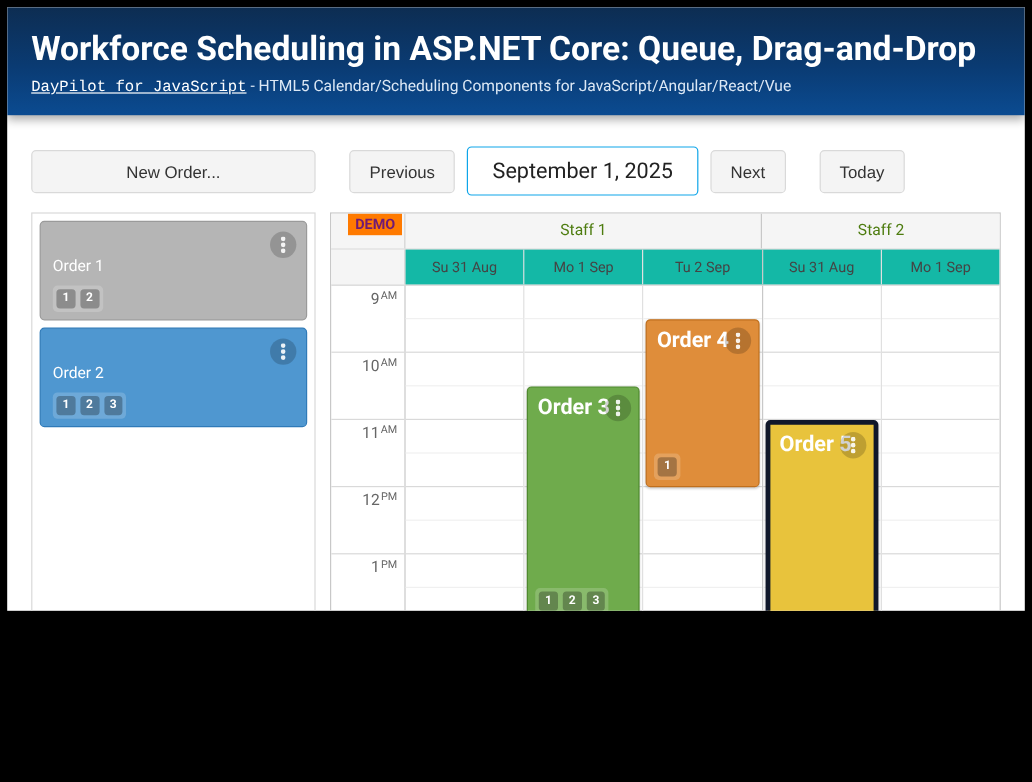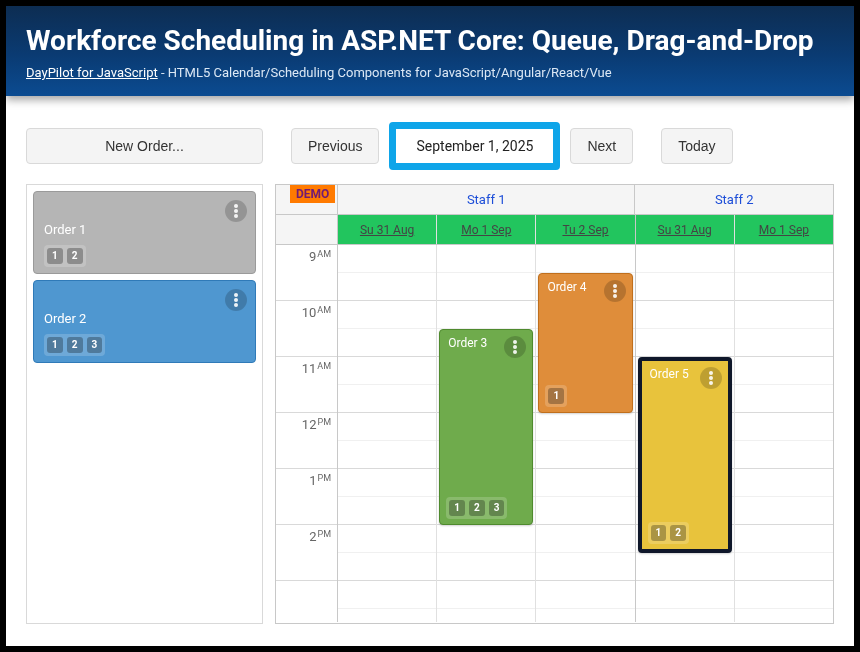--- a/index.html
+++ b/index.html
@@ -1,66 +1,66 @@
 <!DOCTYPE html>
 <html><head>
 <meta charset="utf-8">
 <style>
   *{box-sizing:border-box;margin:0;padding:0;}
   html,body{height:100%;}
   body{font-family:-apple-system,BlinkMacSystemFont,"Segoe UI",Roboto,Arial,sans-serif;background:#000;padding:6px;}
-  .frame{background:#fff;width:848px;height:640px;overflow:hidden;position:relative;}
+  .frame{background:#fff;width:848px;height:503px;overflow:hidden;position:relative;}
 
   .header{background:linear-gradient(180deg,#0d2d52 0%,#0a3b73 55%,#0b4b91 100%);color:#fff;padding:18px 20px 16px 20px;box-shadow:0 4px 8px rgba(0,0,0,.35);}
   .title{font-size:28px;font-weight:700;white-space:nowrap;}
   .subheader{margin-top:8px;font-size:13px;color:#dce8f5;}
-  .subheader a{color:#fff;text-decoration:underline;}
+  .subheader a{color:#fff;text-decoration:underline;font-family:Liberation Mono, monospace;}
   .subheader span.plain{color:#dce8f5;text-decoration:none;}
 
   .toolbar{display:flex;align-items:center;gap:10px;padding:26px 20px 14px 20px;}
   .btn{background:#f4f4f4;border:1px solid #d9d9d9;border-radius:4px;padding:9px 16px;font-size:14px;color:#333;cursor:pointer;}
   .btn-wide{width:237px;text-align:center;}
-  .date-label{border:7px solid #0ea5e9;border-radius:4px;padding:9px 20px;font-size:14px;background:#fff;color:#222;}
+  .date-label{border:1px solid #0ea5e9;border-radius:4px;padding:9px 20px;font-size:18px;background:#fff;color:#222;}
   .toolbar .spacer-8{width:8px;}
 
   .content{display:flex;gap:12px;padding:0 20px 20px 20px;}
   .queue{width:237px;border:1px solid #d9d9d9;padding:6px;}
   .q-item{border-radius:4px;position:relative;padding:8px 10px 6px 10px;margin-bottom:6px;color:#fff;cursor:grab;}
   .q-gray{background:#b5b5b5;border:1px solid #9a9a9a;}
   .q-blue{background:#4f97d0;border:1px solid #2f7ab8;}
   .q-title{font-size:13px;margin-bottom:8px;margin-top:22px;}
   .q-more{position:absolute;top:8px;right:8px;width:22px;height:22px;border-radius:50%;display:flex;align-items:center;justify-content:center;background:rgba(0,0,0,.18);cursor:pointer;}
   .q-more svg{width:4px;height:14px;fill:#fff;opacity:.9;}
   .chips{display:flex;gap:4px;background:rgba(255,255,255,.18);border-radius:4px;padding:3px;width:fit-content;}
   .chip{background:rgba(0,0,0,.28);color:#fff;font-size:10px;font-weight:700;border-radius:3px;padding:1px 5px;line-height:14px;}
 
   .cal-wrap{flex:1;border:1px solid #c8c8c8;position:relative;overflow:hidden;height:440px;}
   .demo-badge{position:absolute;top:0;left:14px;background:#ff7a00;color:#701a75;font-size:12px;font-weight:700;padding:2px 6px;z-index:10;}
   .cal-header{display:flex;height:30px;border-bottom:1px solid #c8c8c8;}
   .timecol-h{width:62px;border-right:1px solid #c8c8c8;background:#f5f5f5;}
-  .staff-h{flex:1;display:flex;align-items:center;justify-content:center;font-size:13px;color:#1d4ed8;border-right:1px solid #c8c8c8;background:#f5f5f5;}
+  .staff-h{flex:1;display:flex;align-items:center;justify-content:center;font-size:13px;color:#4d7c0f;border-right:1px solid #c8c8c8;background:#f5f5f5;}
   .staff-h:last-child{border-right:none;}
   .days-header{display:flex;height:30px;border-bottom:1px solid #c8c8c8;}
-  .day-h{flex:1;display:flex;align-items:center;justify-content:center;font-size:12px;color:#444;border-right:1px solid #e0e0e0;background:#22c55e;text-decoration:underline;}
+  .day-h{flex:1;display:flex;align-items:center;justify-content:center;font-size:12px;color:#444;border-right:1px solid #e0e0e0;background:#14b8a6;}
   .day-h.strong{border-right:1px solid #c8c8c8;}
   .day-h:last-child{border-right:none;}
 
   .cal-body{position:relative;display:flex;height:calc(100% - 61px);}
   .time-axis{width:62px;border-right:1px solid #c8c8c8;}
   .hour{height:56px;border-bottom:1px solid #d9d9d9;text-align:right;padding:4px 6px 0 0;font-size:13px;color:#666;position:relative;}
   .hour .ampm{font-size:9px;vertical-align:top;margin-left:1px;}
   .grid{flex:1;position:relative;display:flex;}
   .col{flex:1;border-right:1px solid #e0e0e0;position:relative;}
   .col.strong{border-right:1px solid #c8c8c8;}
   .col:last-child{border-right:none;}
   .col .half{height:28px;border-bottom:1px solid #f0f0f0;}
   .col .full{border-bottom:1px solid #d9d9d9;}
 
   .event{position:absolute;left:2px;right:2px;border-radius:4px;color:#fff;padding:6px 8px 4px 8px;box-shadow:0 1px 2px rgba(0,0,0,.18);cursor:grab;overflow:hidden;}
-  .event .e-title{font-size:12px;}
+  .event .e-title{font-size:18px;font-weight:bold;}
   .event .q-more{top:6px;right:6px;}
   .event .chips{position:absolute;left:6px;right:6px;bottom:5px;}
   .ev-green{background:#6fab4c;border:1px solid #4f8a2e;}
   .ev-orange{background:#df8d3a;border:1px solid #c06f1c;}
   .ev-gold{background:#e8c33c;border:4px solid #0f172a;}
 </style>
 </head>
 <body>
 
 <div class="frame">

